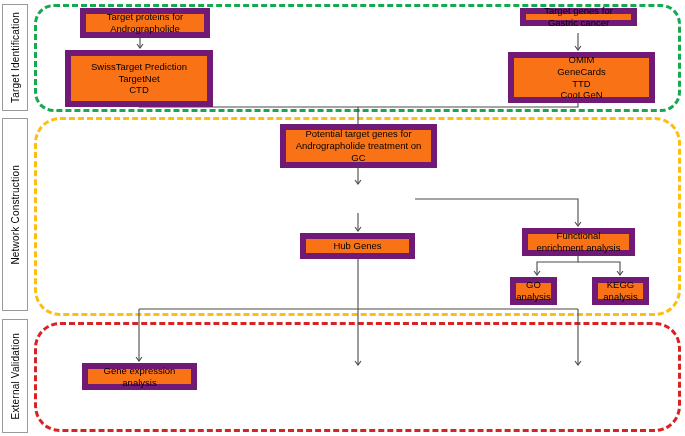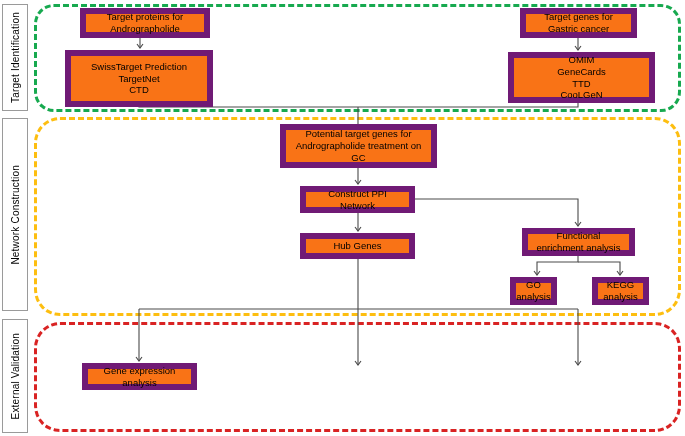--- a/index.html
+++ b/index.html
@@ -63,21 +63,21 @@
     border: 6px solid #701a75;
     display: flex; align-items: center; justify-content: center;
     text-align: center;
     font-size: 9.5px;
     line-height: 1.25;
     color: #000;
     white-space: pre-line;
     z-index: 4;
   }
   #box-target-proteins { left: 80px;  top: 8px;   width: 130px; height: 30px; }
-  #box-target-genes    { left: 520px; top: 8px;   width: 117px; height: 30px; }
+  #box-target-genes    { left: 520px; top: 8px;   width: 117px; height: 18px; }
   #box-swiss-target    { left: 65px;  top: 50px;  width: 148px; height: 57px; }
   #box-gene-databases  { left: 508px; top: 52px;  width: 147px; height: 51px; }
   #box-potential       { left: 280px; top: 124px; width: 157px; height: 44px; }
   #box-construct-ppi   { left: 300px; top: 186px; width: 115px; height: 27px; }
   #box-hub-genes       { left: 300px; top: 233px; width: 115px; height: 26px; }
   #box-functional      { left: 522px; top: 228px; width: 113px; height: 28px; }
   #box-go              { left: 510px; top: 277px; width: 47px;  height: 28px; }
   #box-kegg            { left: 592px; top: 277px; width: 57px;  height: 28px; }
   #box-gene-expression { left: 82px;  top: 363px; width: 115px; height: 27px; }
   #box-immuno          { left: 302px; top: 367px; width: 115px; height: 29px; }
@@ -142,22 +142,20 @@
   <div class="flow-box" id="box-swiss-target">SwissTarget Prediction
 TargetNet
 CTD</div>
   <div class="flow-box" id="box-gene-databases">OMIM
 GeneCards
 TTD
 CooLGeN</div>
   <div class="flow-box" id="box-potential">Potential target genes for
 Andrographolide treatment on
 GC</div>
-  <div class="flow-box" id="box-construct-ppi">Construct PPI
-Network</div>
   <div class="flow-box" id="box-hub-genes">Hub Genes</div>
   <div class="flow-box" id="box-functional">Functional
 enrichment analysis</div>
   <div class="flow-box" id="box-go">GO
 analysis</div>
   <div class="flow-box" id="box-kegg">KEGG
 analysis</div>
   <div class="flow-box" id="box-gene-expression">Gene expression
 analysis</div>
 

